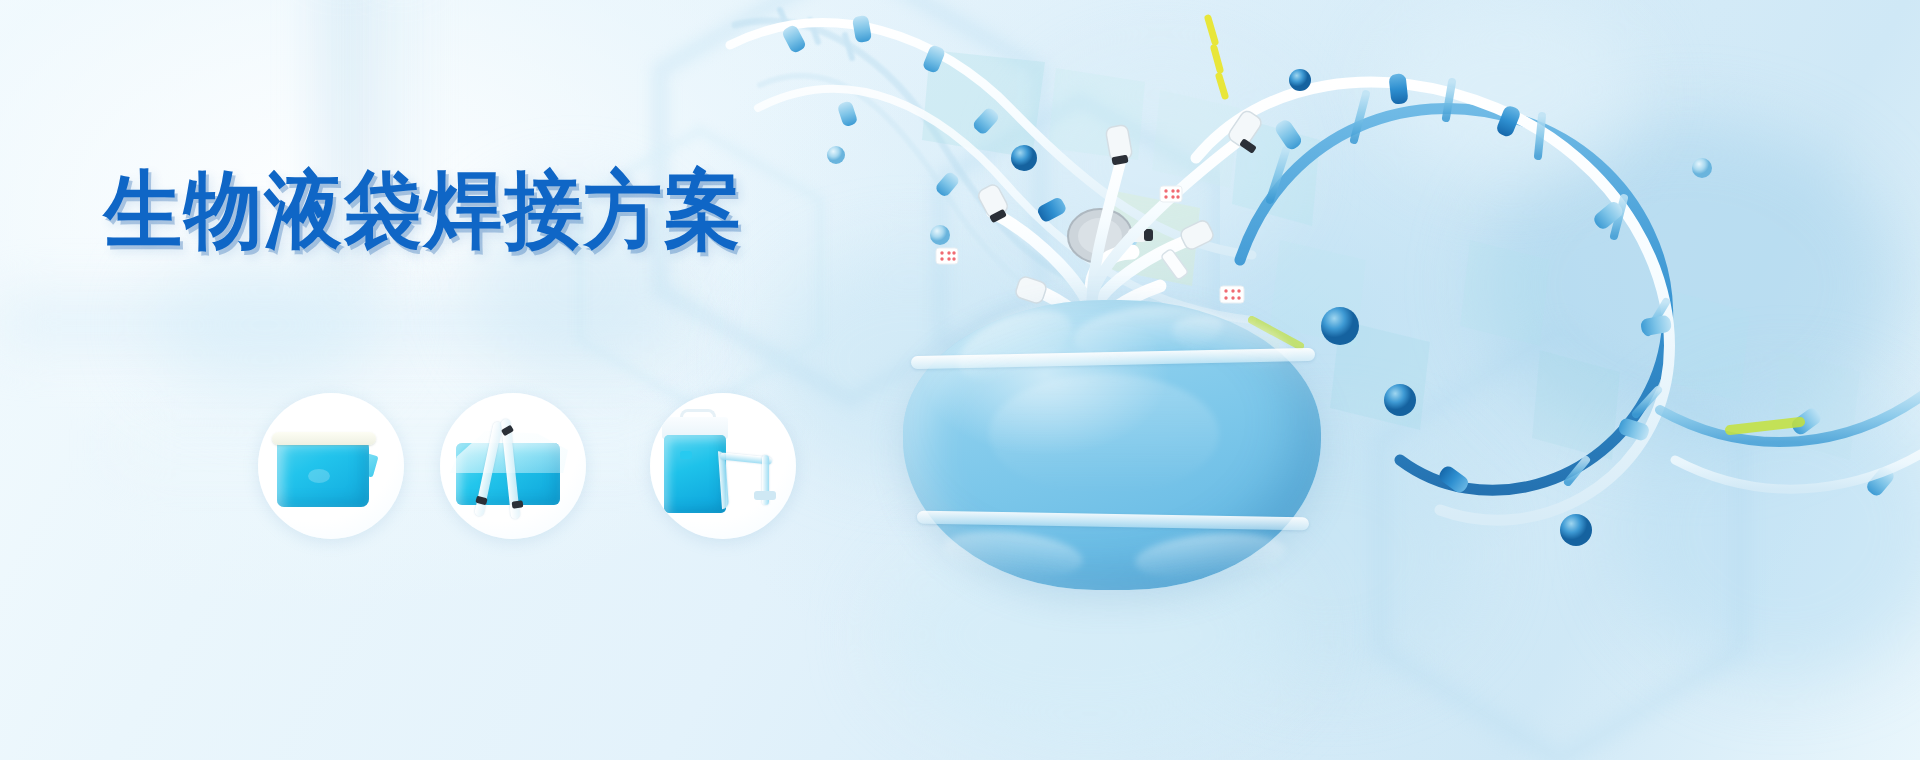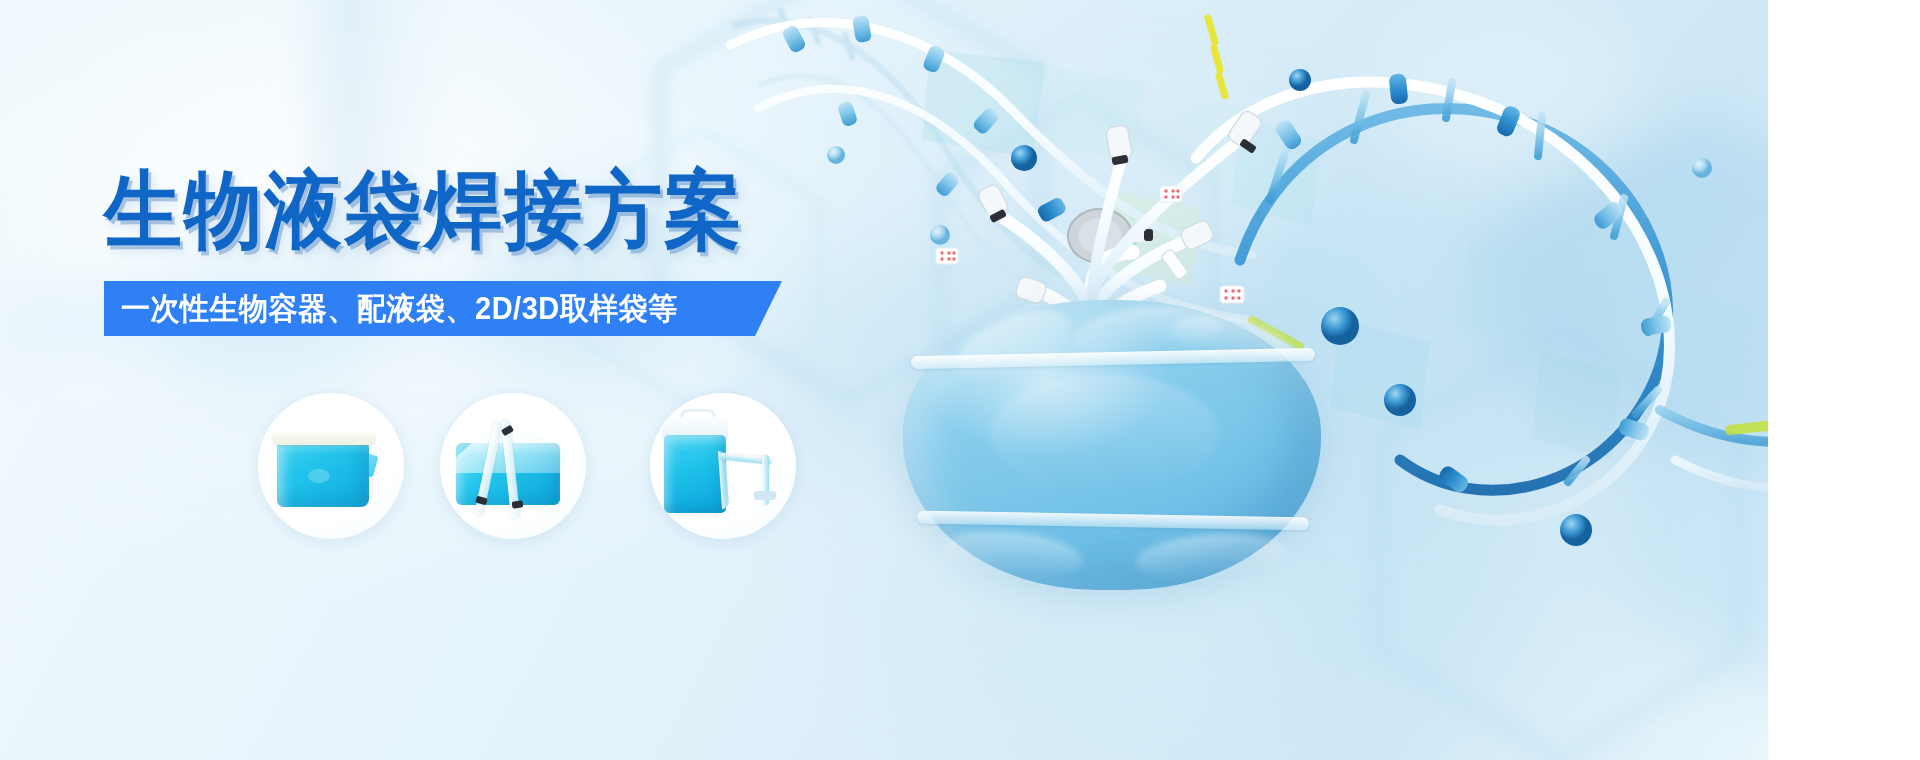--- a/index.html
+++ b/index.html
@@ -1,20 +1,20 @@
 <!DOCTYPE html>
 <html><head>
 <meta charset="utf-8">
 <title>Banner</title>
 <style>
   html,body{margin:0;padding:0;background:#fff;}
   body{font-family:"Liberation Sans","DejaVu Sans",sans-serif;}
 
   #banner{
-    position:relative;width:1768px;height:760px;overflow:hidden;
+    position:relative;width:1920px;height:760px;overflow:hidden;
     background:
       radial-gradient(ellipse 900px 620px at 1290px 330px, rgba(173,216,240,.55) 0%, rgba(205,232,246,.28) 42%, rgba(255,255,255,0) 72%),
       radial-gradient(ellipse 760px 500px at 330px 210px, rgba(255,255,255,.95) 0%, rgba(238,248,253,.55) 55%, rgba(255,255,255,0) 80%),
       linear-gradient(118deg, #f4fbfe 0%, #eaf6fc 22%, #e3f2fb 46%, #d7ecf8 66%, #cfe8f6 82%, #e9f6fc 100%);
   }
 
   
   .bokeh{position:absolute;border-radius:50%;filter:blur(34px);pointer-events:none;}
   .hexline{position:absolute;pointer-events:none;opacity:.5;}
   .softbar{position:absolute;filter:blur(26px);pointer-events:none;}
@@ -330,23 +330,20 @@
     <div class="bio-crease" style="left:268px;top:18px;width:120px;height:46px;transform:rotate(12deg);"></div>
     <div class="bio-crease" style="left:86px;top:74px;width:230px;height:120px;opacity:.5;"></div>
     <div class="bio-crease" style="left:40px;top:232px;width:140px;height:44px;transform:rotate(6deg);"></div>
     <div class="bio-crease" style="left:232px;top:234px;width:150px;height:44px;transform:rotate(-5deg);"></div>
   </div>
 
   <div id="headline-block">
     <div id="headline">生物液袋焊接方案</div>
   </div>
 
-  <div id="subtitle-bar">
-    <div id="subtitle-text">一次性生物容器、配液袋、2D/3D取样袋等</div>
-  </div>
 
   <div class="pcircle" style="left:258px;top:393px;">
     <div class="bag1-port"></div>
     <div class="bag1-body"></div>
     <div class="bag1-dot"></div>
     <div class="bag1-seal"></div>
   </div>
 
   <div class="pcircle" style="left:440px;top:393px;">
     <div class="bag2-body"></div>

